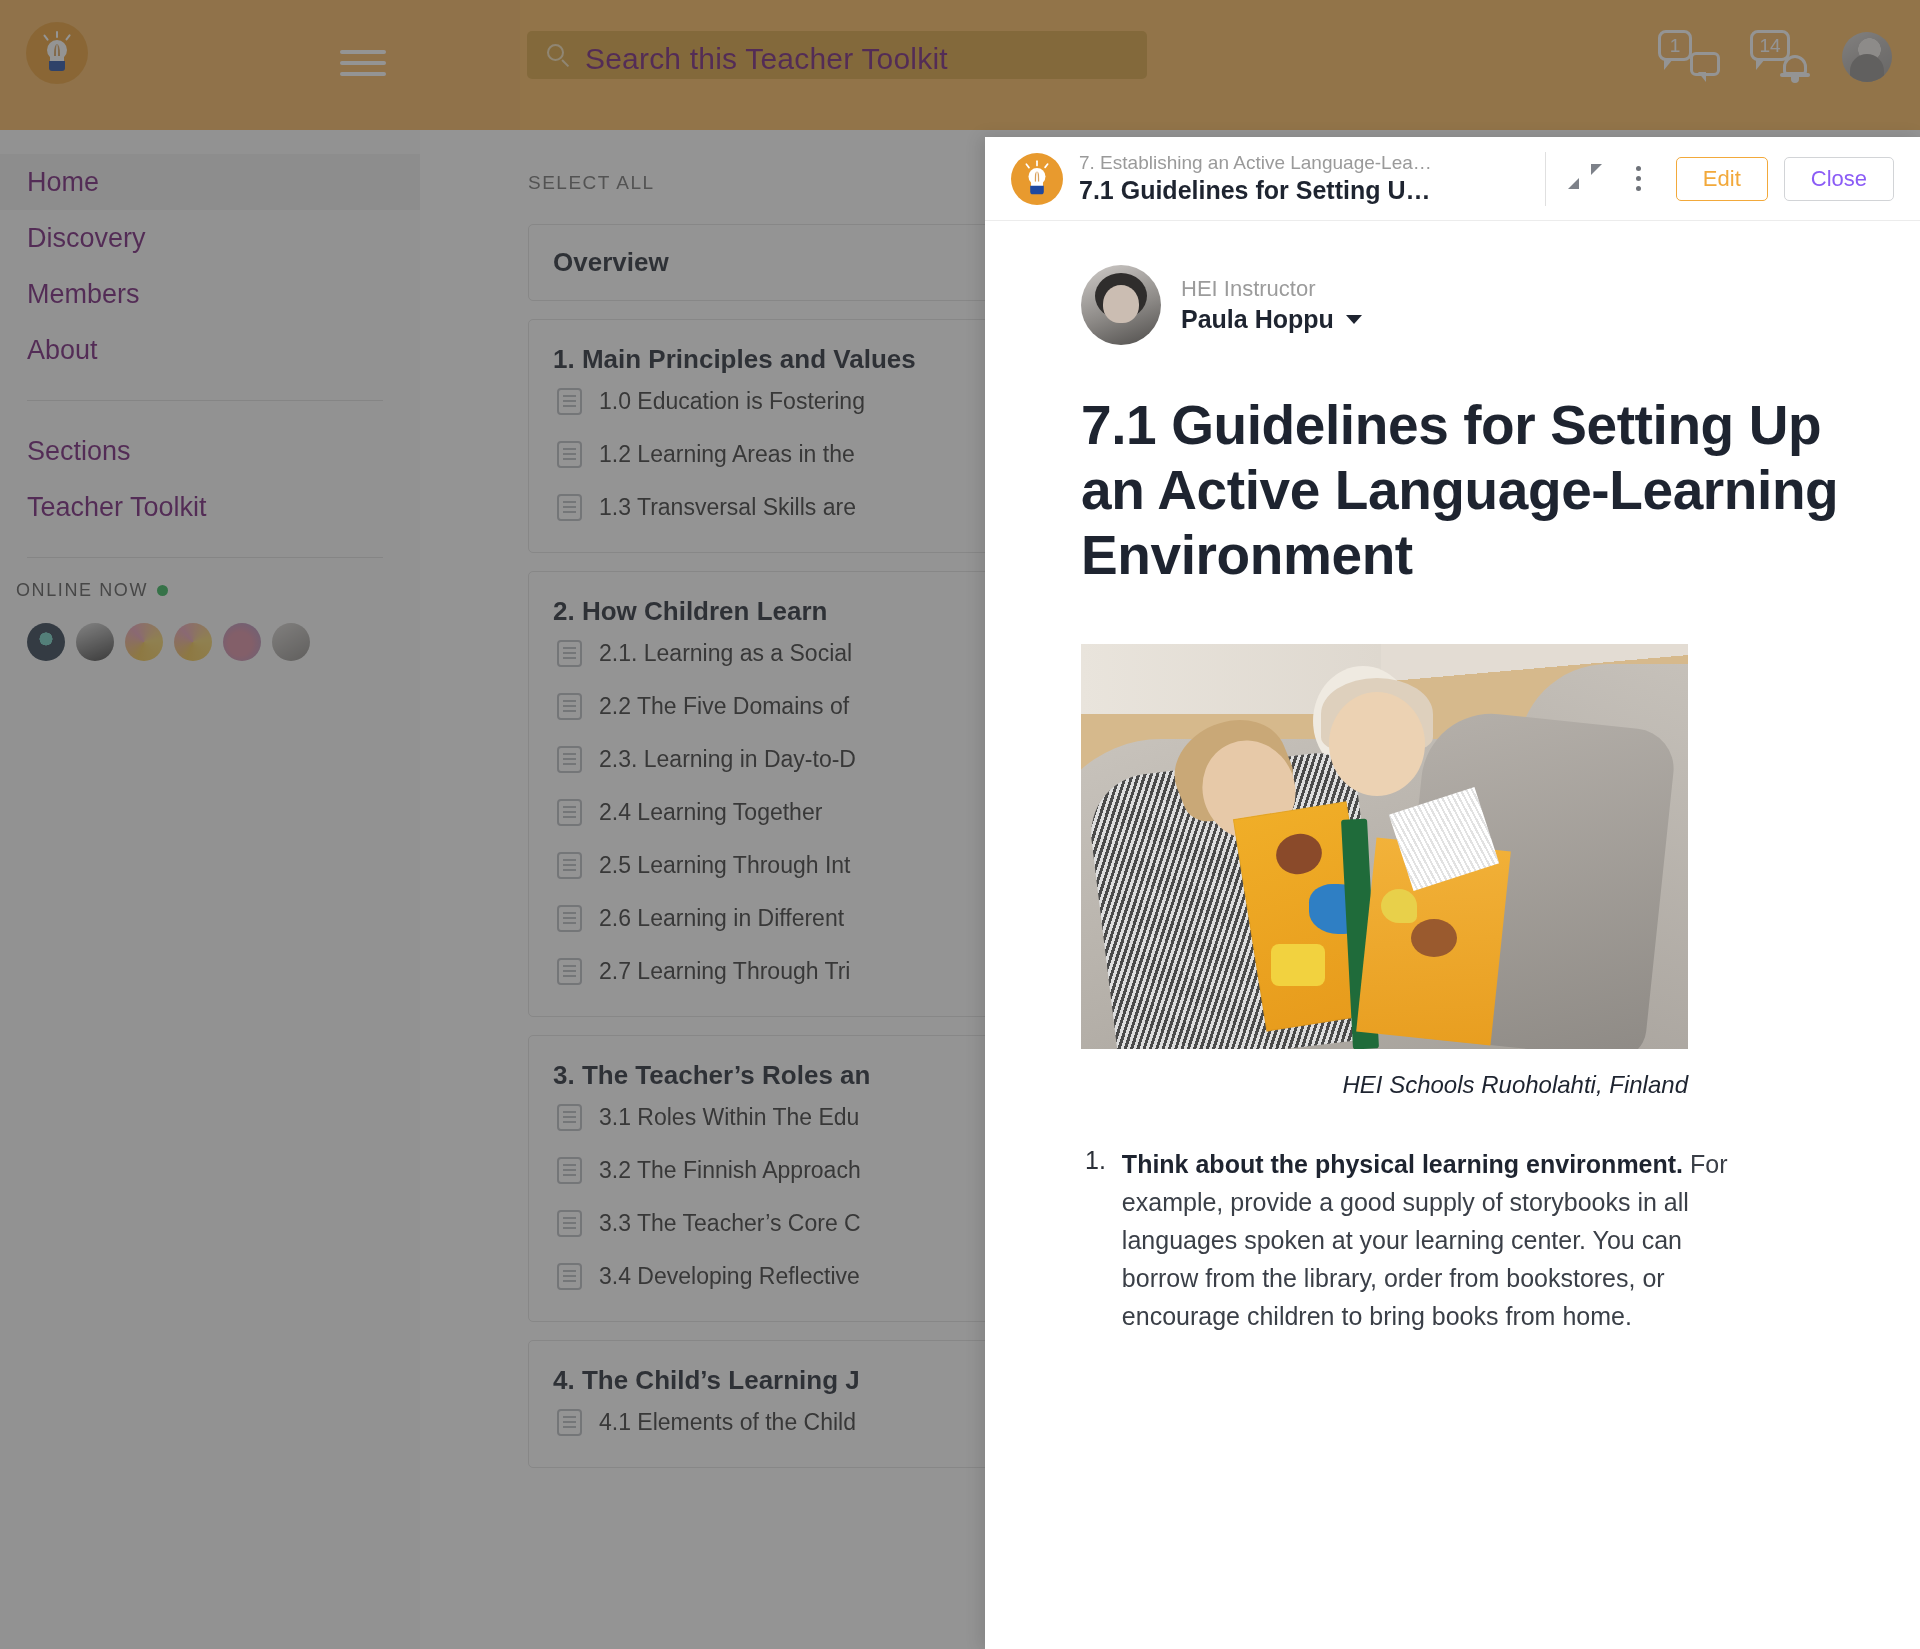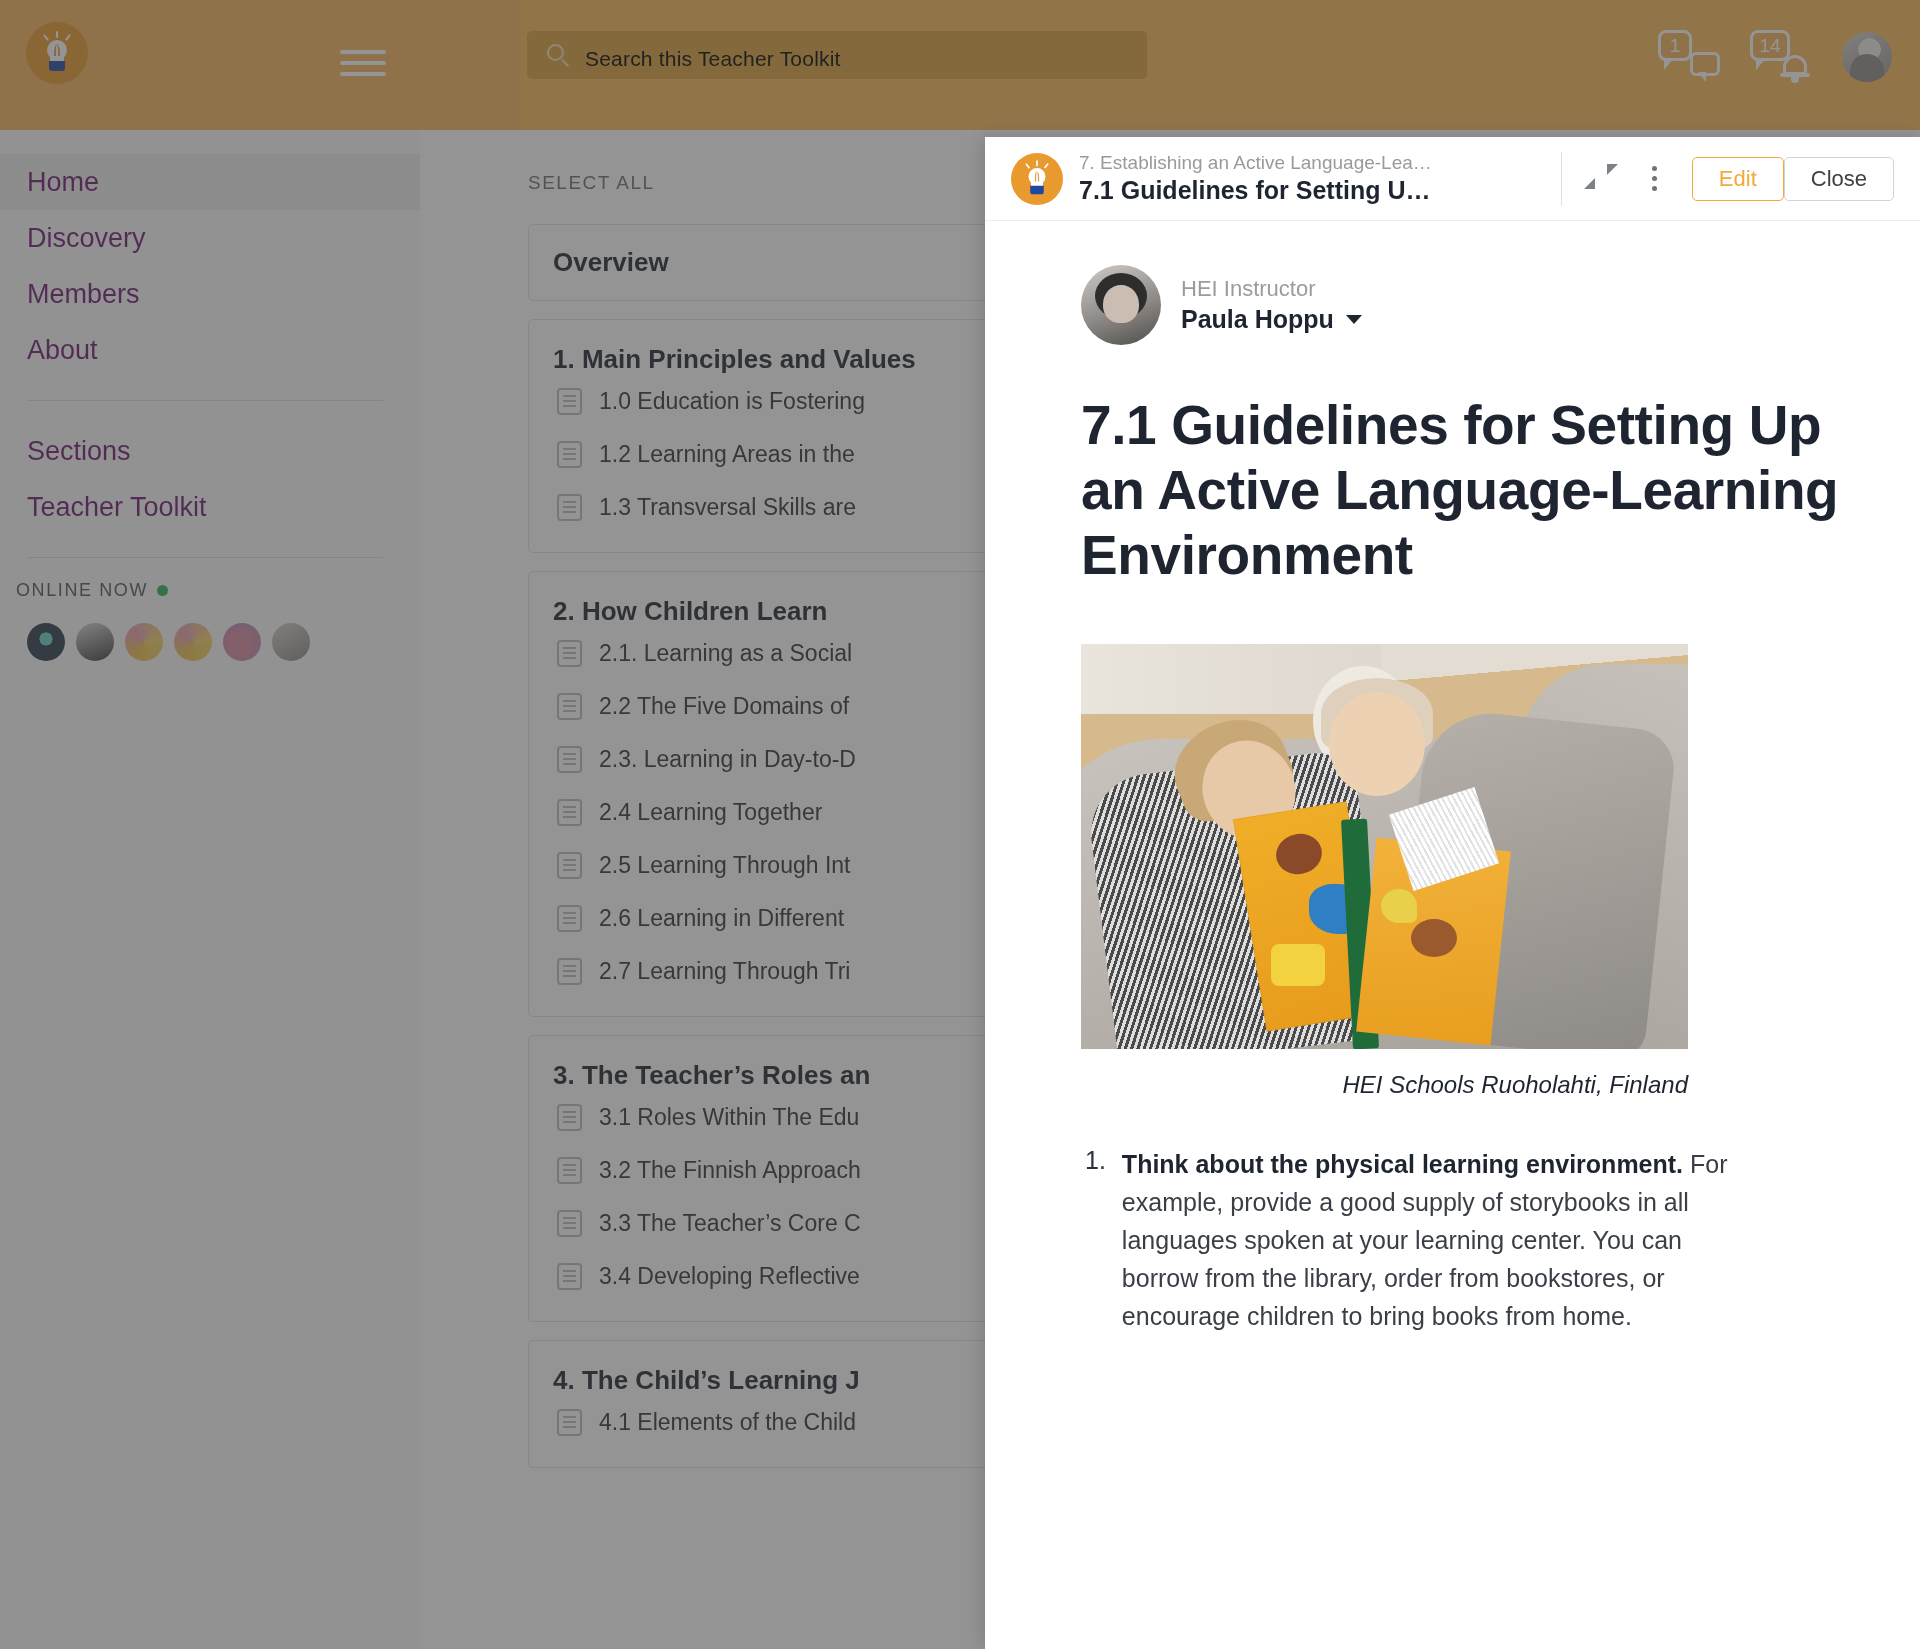--- a/index.html
+++ b/index.html
@@ -67,21 +67,21 @@
   .search-icon { width: 26px; height: 26px; position: relative; flex: 0 0 26px; }
   .search-icon i {
     position: absolute; left: 2px; top: 2px; width: 17px; height: 17px;
     border: 2.2px solid #f6e0b6; border-radius: 50%;
   }
   .search-icon b {
     position: absolute; left: 17px; top: 17px; width: 9px; height: 2.2px;
     background: #f6e0b6; transform: rotate(45deg); transform-origin: left center;
   }
   .search-placeholder {
-    margin-left: 14px; color: #000000; font-size: 21px; letter-spacing: .2px; margin-top: 7px;
+    margin-left: 14px; color: #701a75; font-size: 30px; letter-spacing: .2px; margin-top: 7px;
   }
 
   .topbar-right {
     position: absolute; right: 28px; top: 20px; height: 74px;
     display: flex; align-items: center; gap: 30px;
   }
   .badge-icon { position: relative; width: 62px; height: 54px; }
   .bubble-back {
     position: absolute; right: 0; bottom: 8px; width: 30px; height: 24px;
     border: 3px solid #ffffff; border-radius: 6px; background: #f5b45c;
@@ -229,21 +229,21 @@
   }
   .kebab { width: 30px; height: 34px; margin-left: 22px; flex: 0 0 30px;
            display: flex; flex-direction: column; align-items: center;
            justify-content: center; gap: 5px; }
   .kebab b { width: 5px; height: 5px; border-radius: 50%; background: #6e7279; display: block; }
   .btn {
     height: 44px; padding: 0 26px; border-radius: 5px; font-size: 22px;
     display: flex; align-items: center; justify-content: center; background: #ffffff;
   }
   .btn.edit { border: 1.6px solid #f2a93b; color: #f2a93b; margin-left: 22px; }
-  .btn.close { border: 1.6px solid #d2d4d7; color: #404040; margin-left: 0; }
+  .btn.close { border: 1.6px solid #d2d4d7; color: #8b5cf6; margin-left: 16px; }
 
   .modal-body { padding: 44px 56px 0 96px; height: 1428px; overflow: hidden; }
   .author-row { display: flex; align-items: center; gap: 20px; }
   .author-avatar {
     width: 80px; height: 80px; border-radius: 50%; flex: 0 0 80px;
     position: relative; overflow: hidden;
     background: linear-gradient(160deg,#cfcbc8 0%,#8d8a87 55%,#4e4c4a 100%);
   }
   .author-avatar::before {
     content:""; position:absolute; left:14px; top:8px; width:52px; height:46px;

